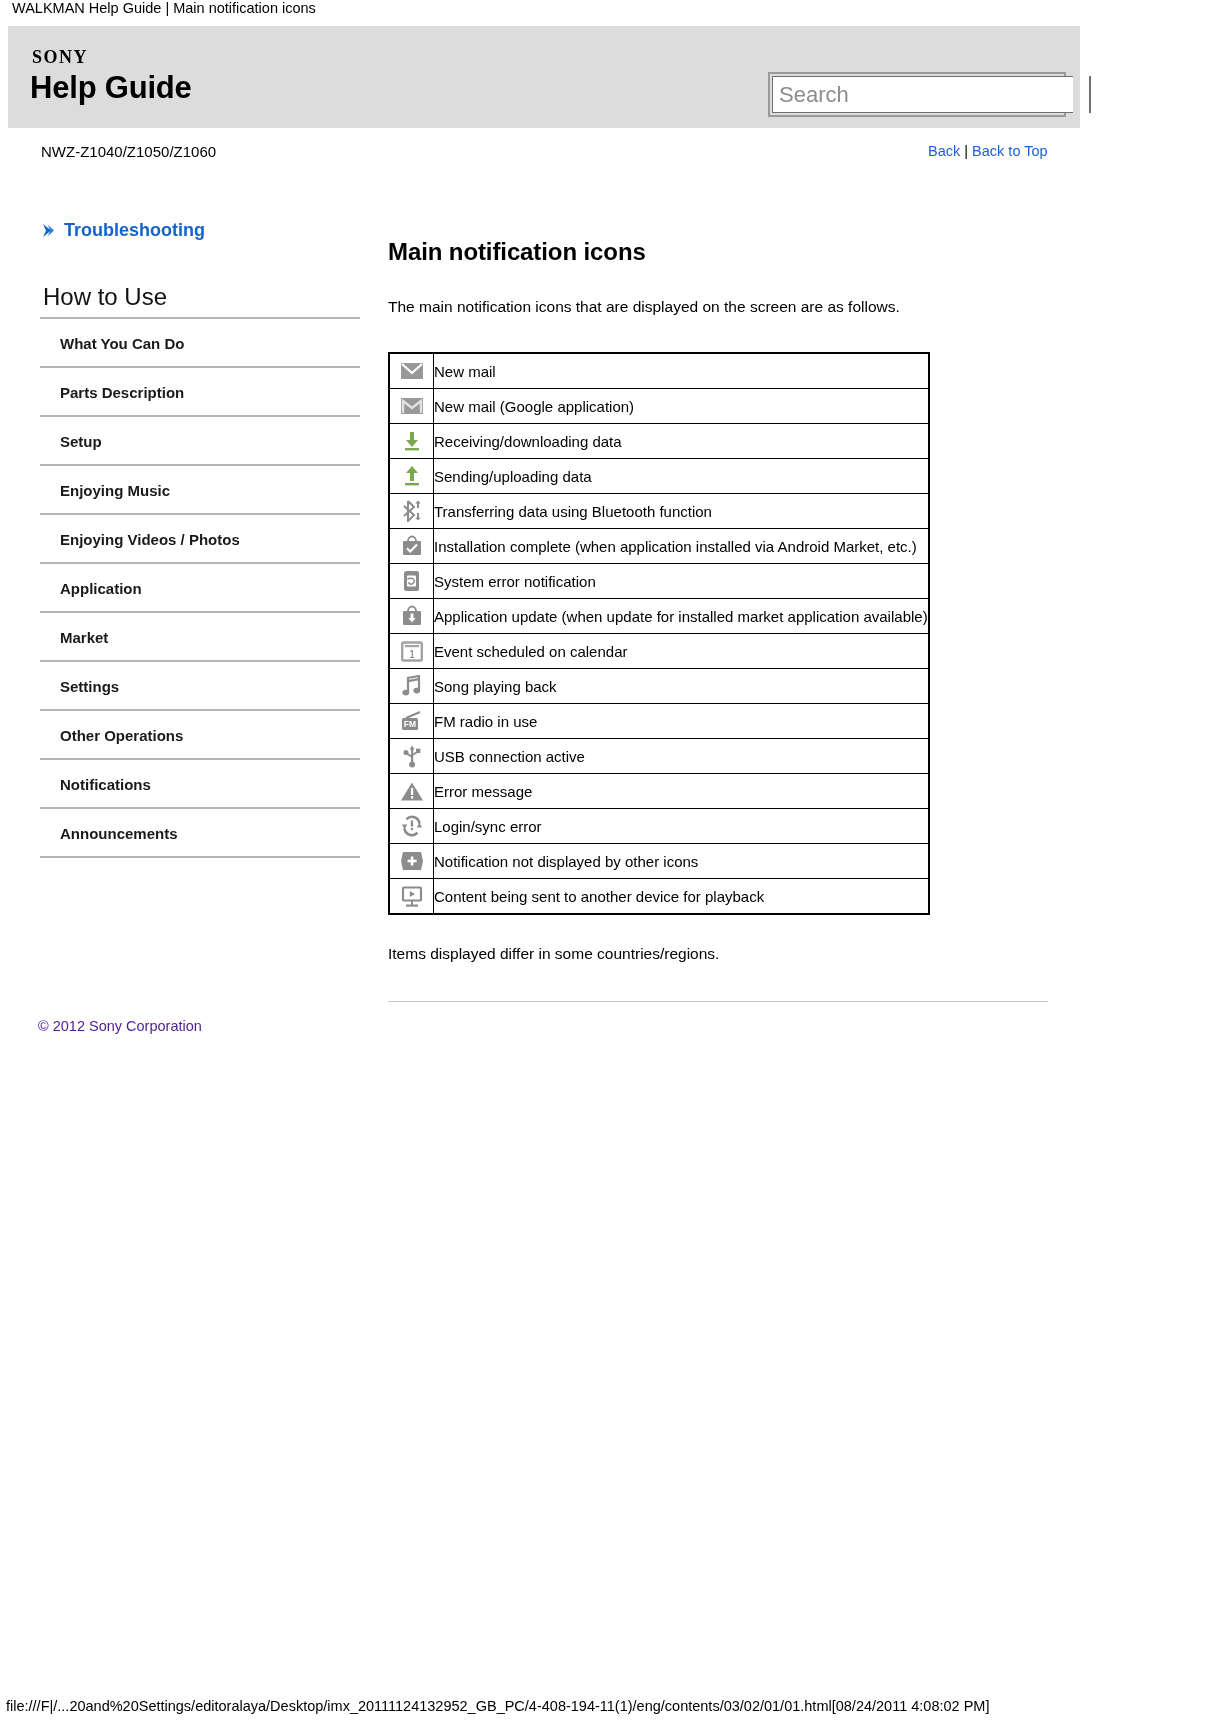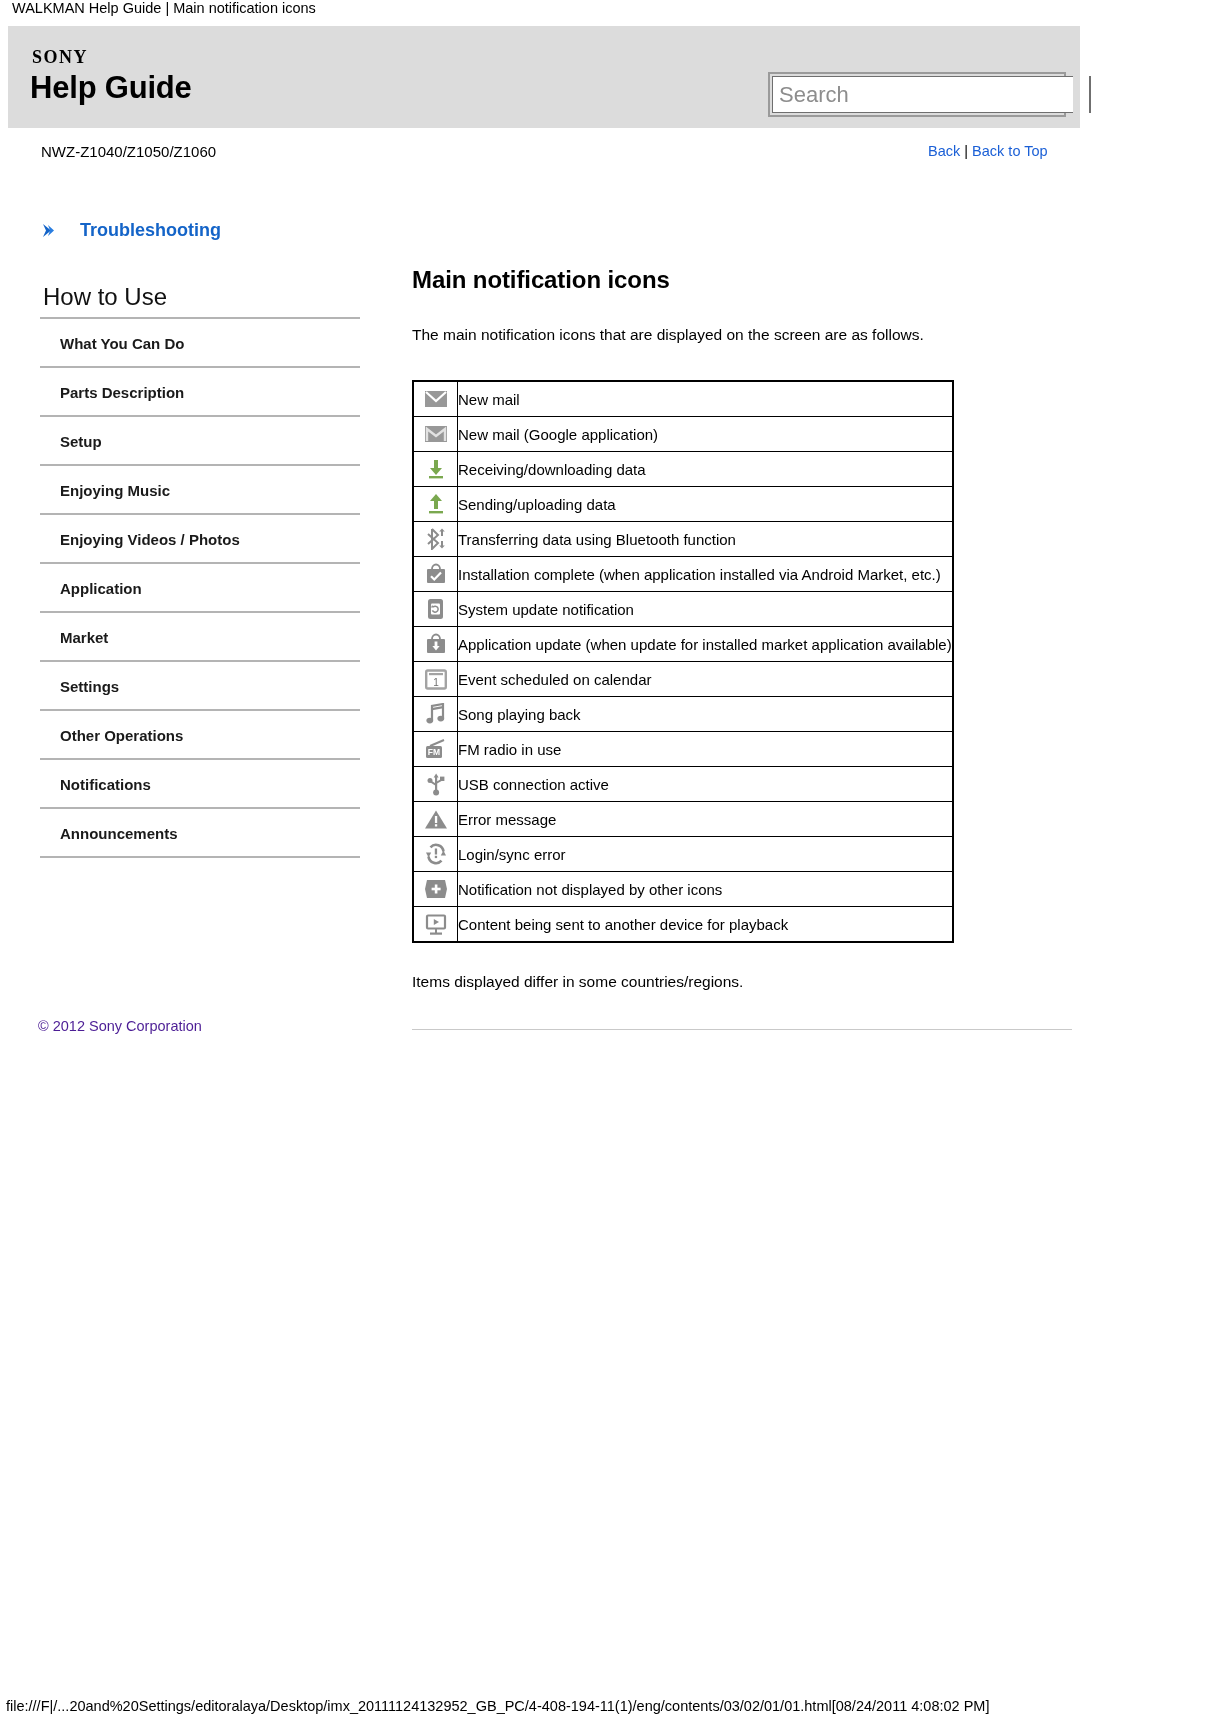--- a/index.html
+++ b/index.html
@@ -118,21 +118,21 @@
   
   .sidebar {
     position: absolute;
     top: 220px;
     left: 40px;
     width: 320px;
   }
   .troubleshooting {
     display: flex;
     align-items: center;
-    gap: 24px;
+    gap: 8px;
     margin-bottom: 42px;
     padding-left: 2px;
     cursor: pointer;
   }
   .chev {
     width: 14px;
     height: 15px;
     flex: none;
     display: block;
   }
@@ -154,23 +154,22 @@
     color: #1a1a1a;
     padding: 16px 0 14px 20px;
     border-bottom: 2px solid #b4b4b4;
     cursor: pointer;
   }
 
   
   .main {
     position: absolute;
     top: 238px;
-    left: 412px;
+    left: 388px;
     width: 660px;
-    margin-top: 28px;
   }
   .page-title {
     font-size: 24px;
     font-weight: bold;
     color: #000;
     margin: 0 0 32px 0;
     letter-spacing: -0.1px;
   }
   .intro {
     font-size: 15.5px;
@@ -374,21 +373,21 @@
         <td class="icon-cell">
           <span class="ico">
             <svg width="19" height="22" viewBox="0 0 19 22" xmlns="http://www.w3.org/2000/svg">
               <rect x="2" y="1" width="15" height="20" rx="2.5" fill="#8c8c8c"></rect>
               <rect x="5" y="5.5" width="9" height="11" rx="1" fill="#ffffff"></rect>
               <path d="M7 9 a3 3 0 1 1 -0.6 3.4" fill="none" stroke="#8c8c8c" stroke-width="1.5"></path>
               <path d="M6.2 7 L7.6 9.4 L5 9.6 Z" fill="#8c8c8c"></path>
             </svg>
           </span>
         </td>
-        <td class="desc-cell">System update notification</td>
+        <td class="desc-cell">System error notification</td>
       </tr>
 
       <tr>
         <td class="icon-cell">
           <span class="ico">
             <svg width="22" height="22" viewBox="0 0 22 22" xmlns="http://www.w3.org/2000/svg">
               <path d="M7 6 a4 4.5 0 0 1 8 0" fill="none" stroke="#8c8c8c" stroke-width="1.8"></path>
               <rect x="2" y="6" width="18" height="14" rx="1" fill="#8c8c8c"></rect>
               <rect x="9.6" y="8.5" width="2.8" height="6" fill="#ffffff"></rect>
               <path d="M7.4 13 L14.6 13 L11 17.5 Z" fill="#ffffff"></path>

